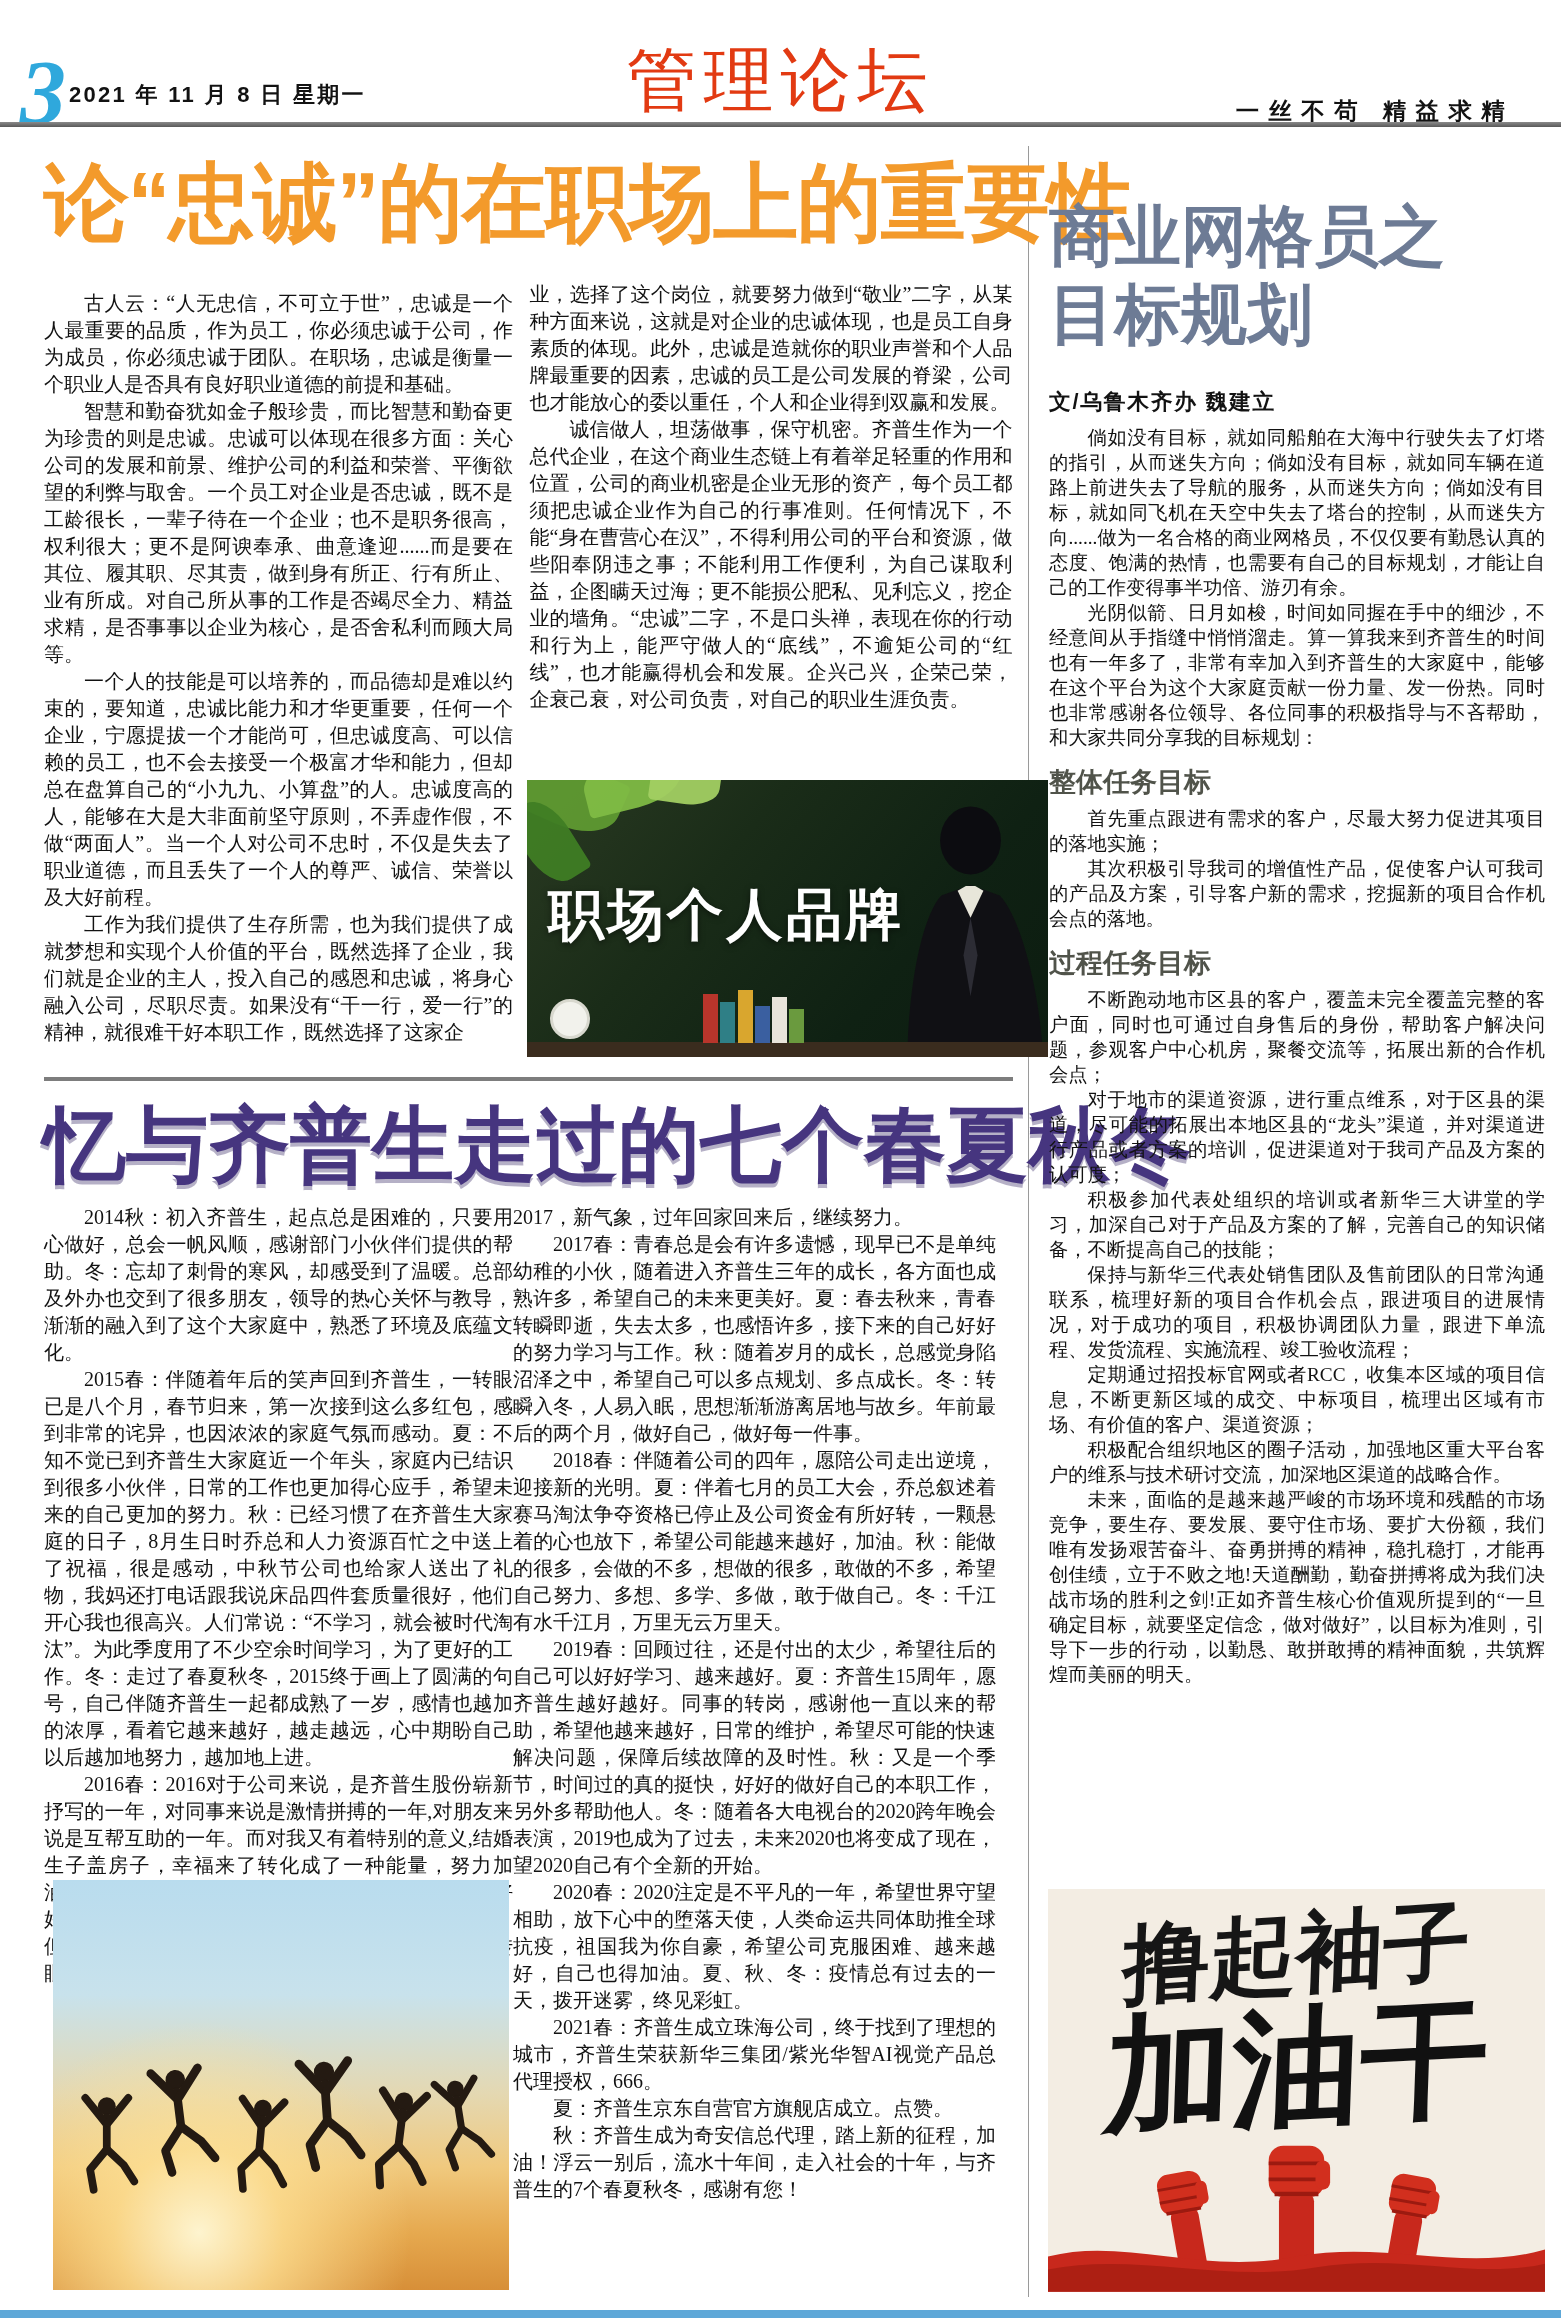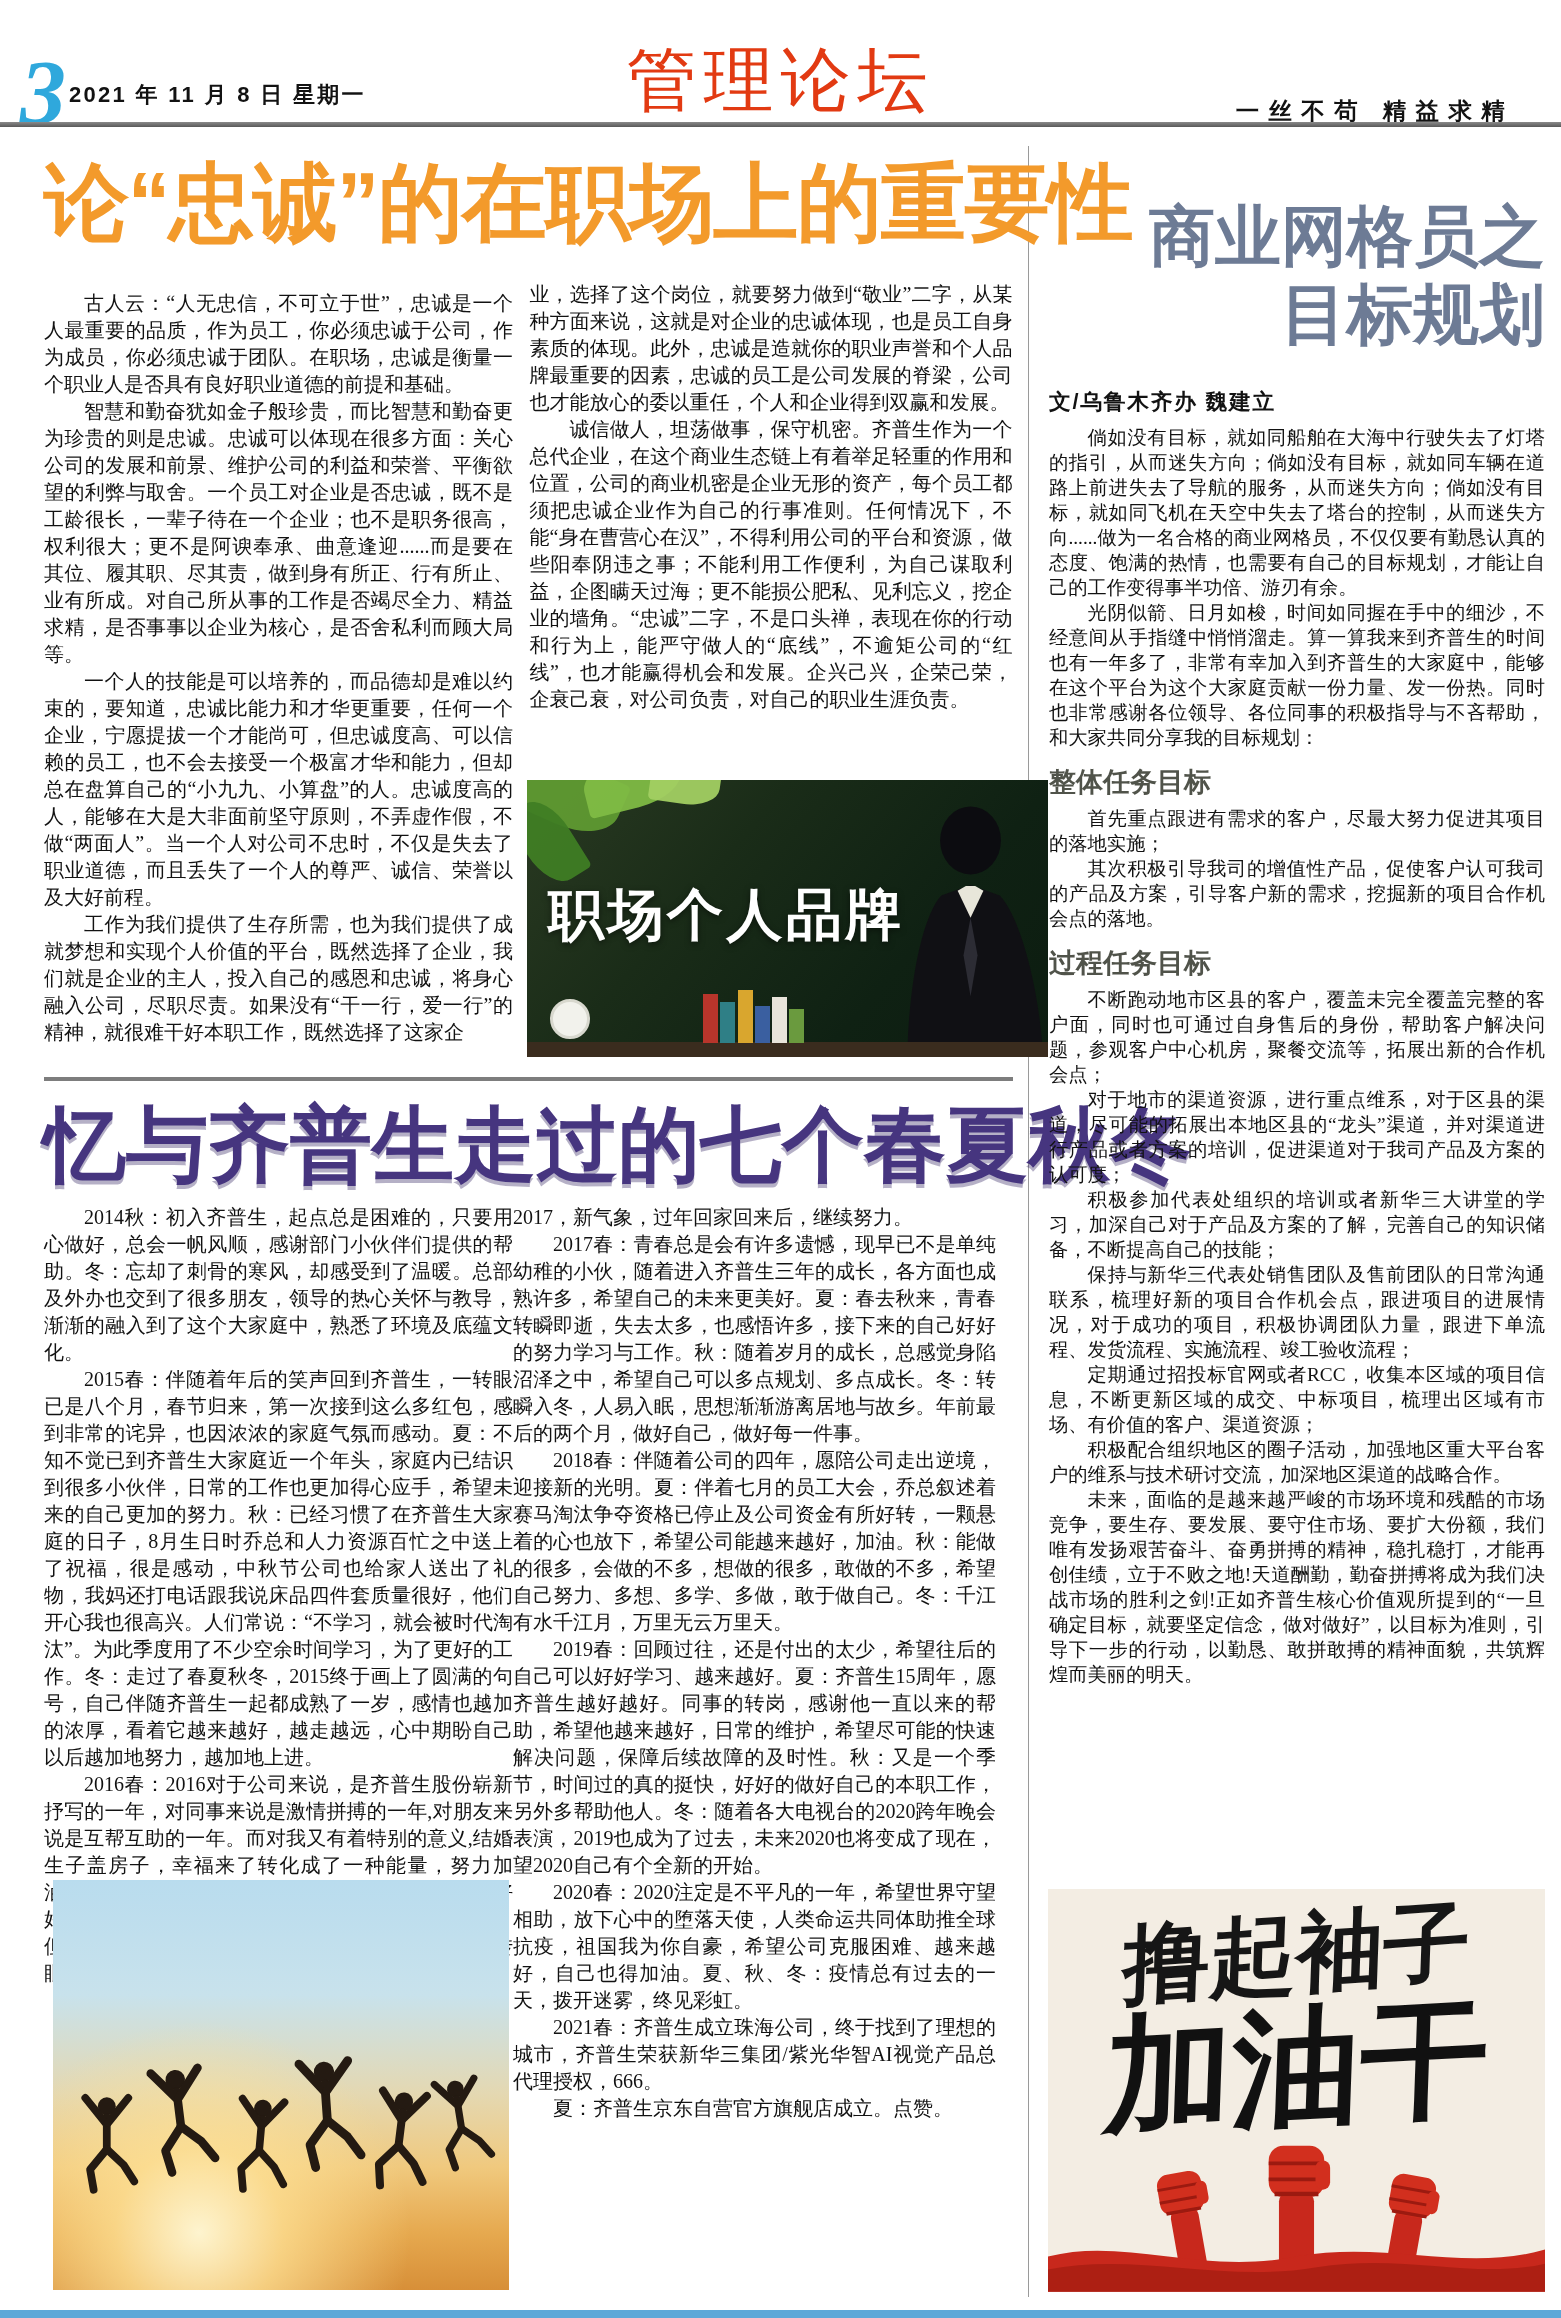--- a/index.html
+++ b/index.html
@@ -47,21 +47,21 @@
   .a2-cols .c1{width:469px;}
   .a2-cols .c2{width:483px;}
 
   
   .photo{position:absolute;left:53px;top:1880px;width:456px;height:410px;overflow:hidden;
     background:
       radial-gradient(circle at 32% 86%, rgba(255,248,214,.95) 0%, rgba(255,226,150,.75) 18%, rgba(255,210,120,.0) 45%),
       linear-gradient(180deg,#b9dcee 0%,#c8e2ec 28%,#e4d8b2 52%,#f0c97e 70%,#e6a94f 86%,#d78f38 100%);}
 
   
-  .a3-title{position:absolute;left:1049px;top:198px;width:496px;text-align:right;font-size:66px;line-height:1.18;font-weight:900;color:#6d7b95;font-family:"Liberation Sans","DejaVu Sans",sans-serif;}
+  .a3-title{position:absolute;left:1049px;top:198px;width:496px;text-align:left;font-size:66px;line-height:1.18;font-weight:900;color:#6d7b95;font-family:"Liberation Sans","DejaVu Sans",sans-serif;}
   .a3-byline{position:absolute;left:1049px;top:387px;width:445px;text-align:left;font-size:21.7px;font-weight:bold;font-family:"Liberation Sans","DejaVu Sans",sans-serif;letter-spacing:1.8px;}
   .a3-flow{position:absolute;left:1049px;top:425px;width:496px;}
 
   
   .callig{position:absolute;left:1048px;top:1889px;width:497px;height:403px;overflow:hidden;background:#f3ede3;}
   .callig-l1{position:absolute;left:0;top:21px;width:100%;text-align:center;font-size:87px;line-height:1;font-weight:900;color:#161616;transform:rotate(-4deg) skewX(-6deg);font-family:"Liberation Serif","DejaVu Serif",serif;}
   .callig-l2{position:absolute;left:0;top:115px;width:100%;text-align:center;font-size:128px;line-height:1;font-weight:900;color:#111111;transform:rotate(-3deg) skewX(-5deg);font-family:"Liberation Serif","DejaVu Serif",serif;}
   .callig svg{position:absolute;left:0;bottom:0;}
 </style>
 </head>
@@ -122,20 +122,21 @@
       <p class="para">2016春：2016对于公司来说，是齐普生股份崭新抒写的一年，对同事来说是激情拼搏的一年,对朋友来说是互帮互助的一年。而对我又有着特别的意义,结婚生子盖房子，幸福来了转化成了一种能量，努力加油。夏：生活是需要经营，工作也一样，希望自己好好经营、计划。秋：岁月的冲洗激情会慢慢的磨灭，但磨灭不了一颗奋斗的心，奋斗、努力加油。冬：转眼已过2016的最后一个日子，迎来了崭新的</p>
     </div>
   <div class="c2">
       <p class="para cont">2017，新气象，过年回家回来后，继续努力。</p>
       <p class="para">2017春：青春总是会有许多遗憾，现早已不是单纯幼稚的小伙，随着进入齐普生三年的成长，各方面也成熟许多，希望自己的未来更美好。夏：春去秋来，青春转瞬即逝，失去太多，也感悟许多，接下来的自己好好的努力学习与工作。秋：随着岁月的成长，总感觉身陷沼泽之中，希望自己可以多点规划、多点成长。冬：转瞬入冬，人易入眠，思想渐渐游离居地与故乡。年前最后的两个月，做好自己，做好每一件事。</p>
       <p class="para">2018春：伴随着公司的四年，愿陪公司走出逆境，迎接新的光明。夏：伴着七月的员工大会，乔总叙述着赛马淘汰争夺资格已停止及公司资金有所好转，一颗悬着的心也放下，希望公司能越来越好，加油。秋：能做的很多，会做的不多，想做的很多，敢做的不多，希望自己努力、多想、多学、多做，敢于做自己。冬：千江有水千江月，万里无云万里天。</p>
       <p class="para">2019春：回顾过往，还是付出的太少，希望往后的自己可以好好学习、越来越好。夏：齐普生15周年，愿齐普生越好越好。同事的转岗，感谢他一直以来的帮助，希望他越来越好，日常的维护，希望尽可能的快速解决问题，保障后续故障的及时性。秋：又是一个季节，时间过的真的挺快，好好的做好自己的本职工作，另外多帮助他人。冬：随着各大电视台的2020跨年晚会表演，2019也成为了过去，未来2020也将变成了现在，望2020自己有个全新的开始。</p>
       <p class="para">2020春：2020注定是不平凡的一年，希望世界守望相助，放下心中的堕落天使，人类命运共同体助推全球抗疫，祖国我为你自豪，希望公司克服困难、越来越好，自己也得加油。夏、秋、冬：疫情总有过去的一天，拨开迷雾，终见彩虹。</p>
       <p class="para">2021春：齐普生成立珠海公司，终于找到了理想的城市，齐普生荣获新华三集团/紫光华智AI视觉产品总代理授权，666。</p>
       <p class="para">夏：齐普生京东自营官方旗舰店成立。点赞。</p>
+      <p class="para">秋：齐普生成为奇安信总代理，踏上新的征程，加油！浮云一别后，流水十年间，走入社会的十年，与齐普生的7个春夏秋冬，感谢有您！</p>
     </div>
 </div>
 
 <div class="photo">
   <svg width="456" height="410" viewBox="0 0 780 700">
     <defs>
       <g id="jp" fill="none" stroke="#241a12" stroke-width="13" stroke-linecap="round" stroke-linejoin="round">
         <circle cx="0" cy="-80" r="15" fill="#241a12" stroke="none"></circle>
         <path d="M0,-62 L0,-8"></path>
         <path d="M-2,-52 L-36,-94"></path>

